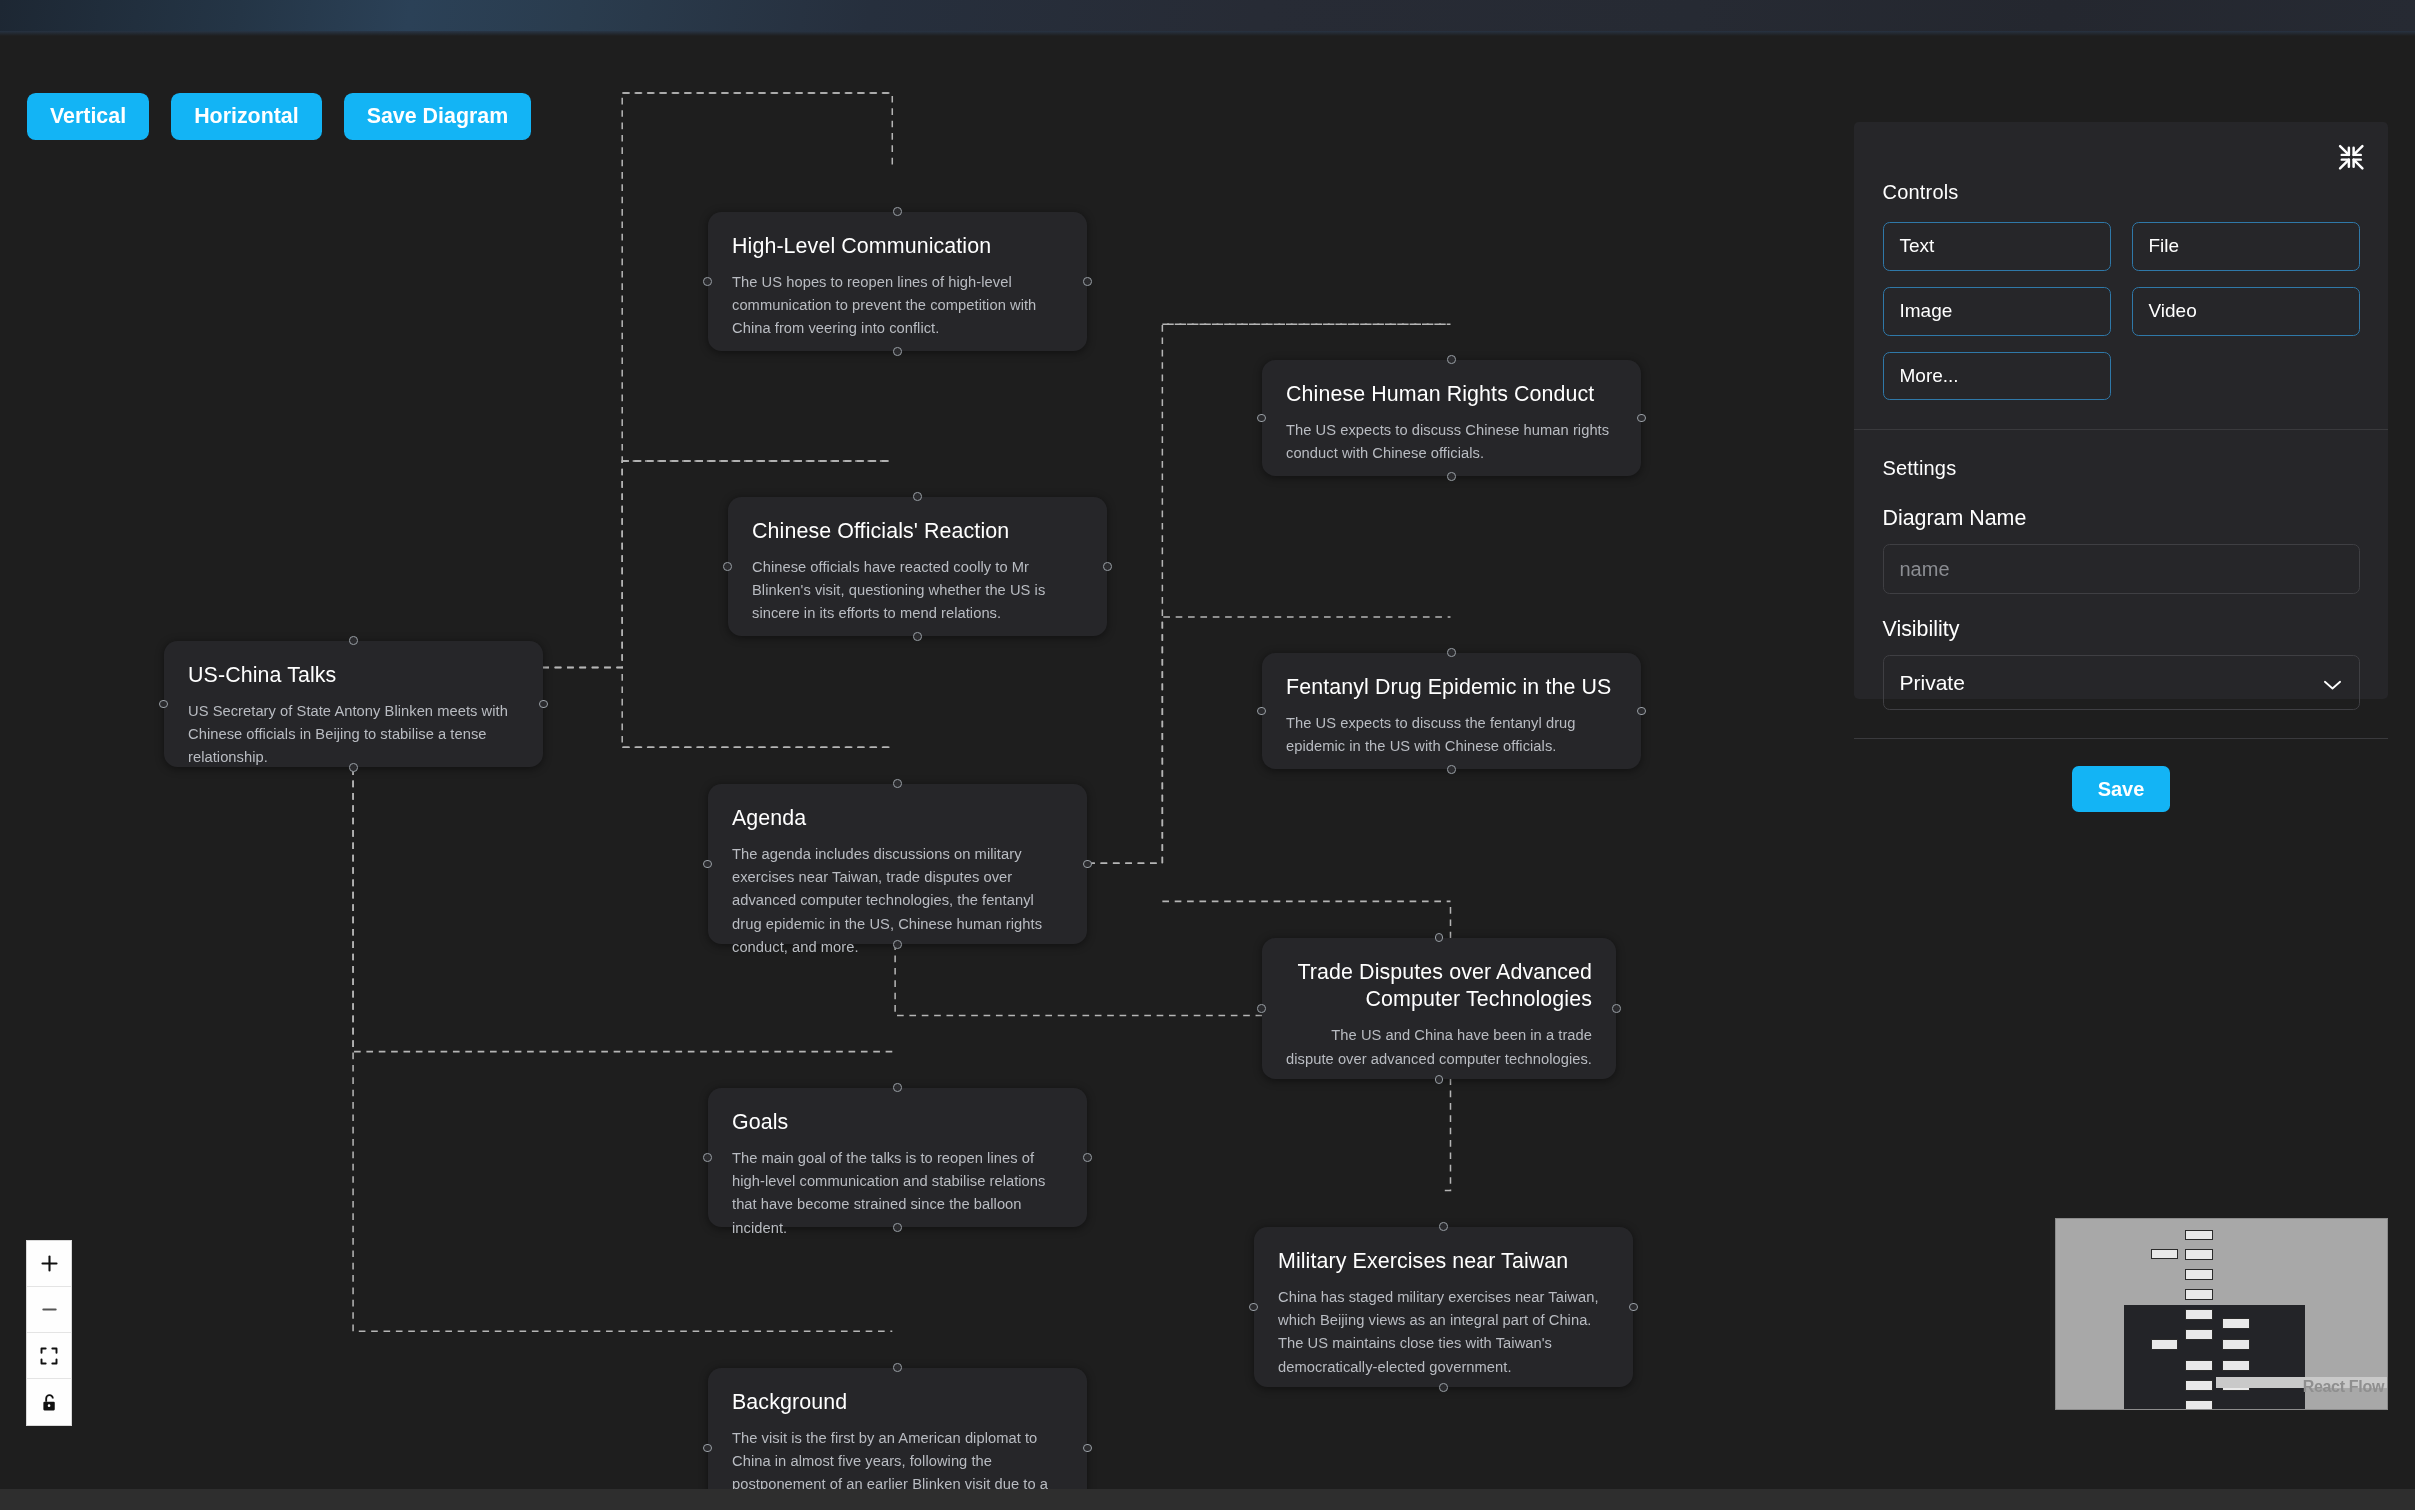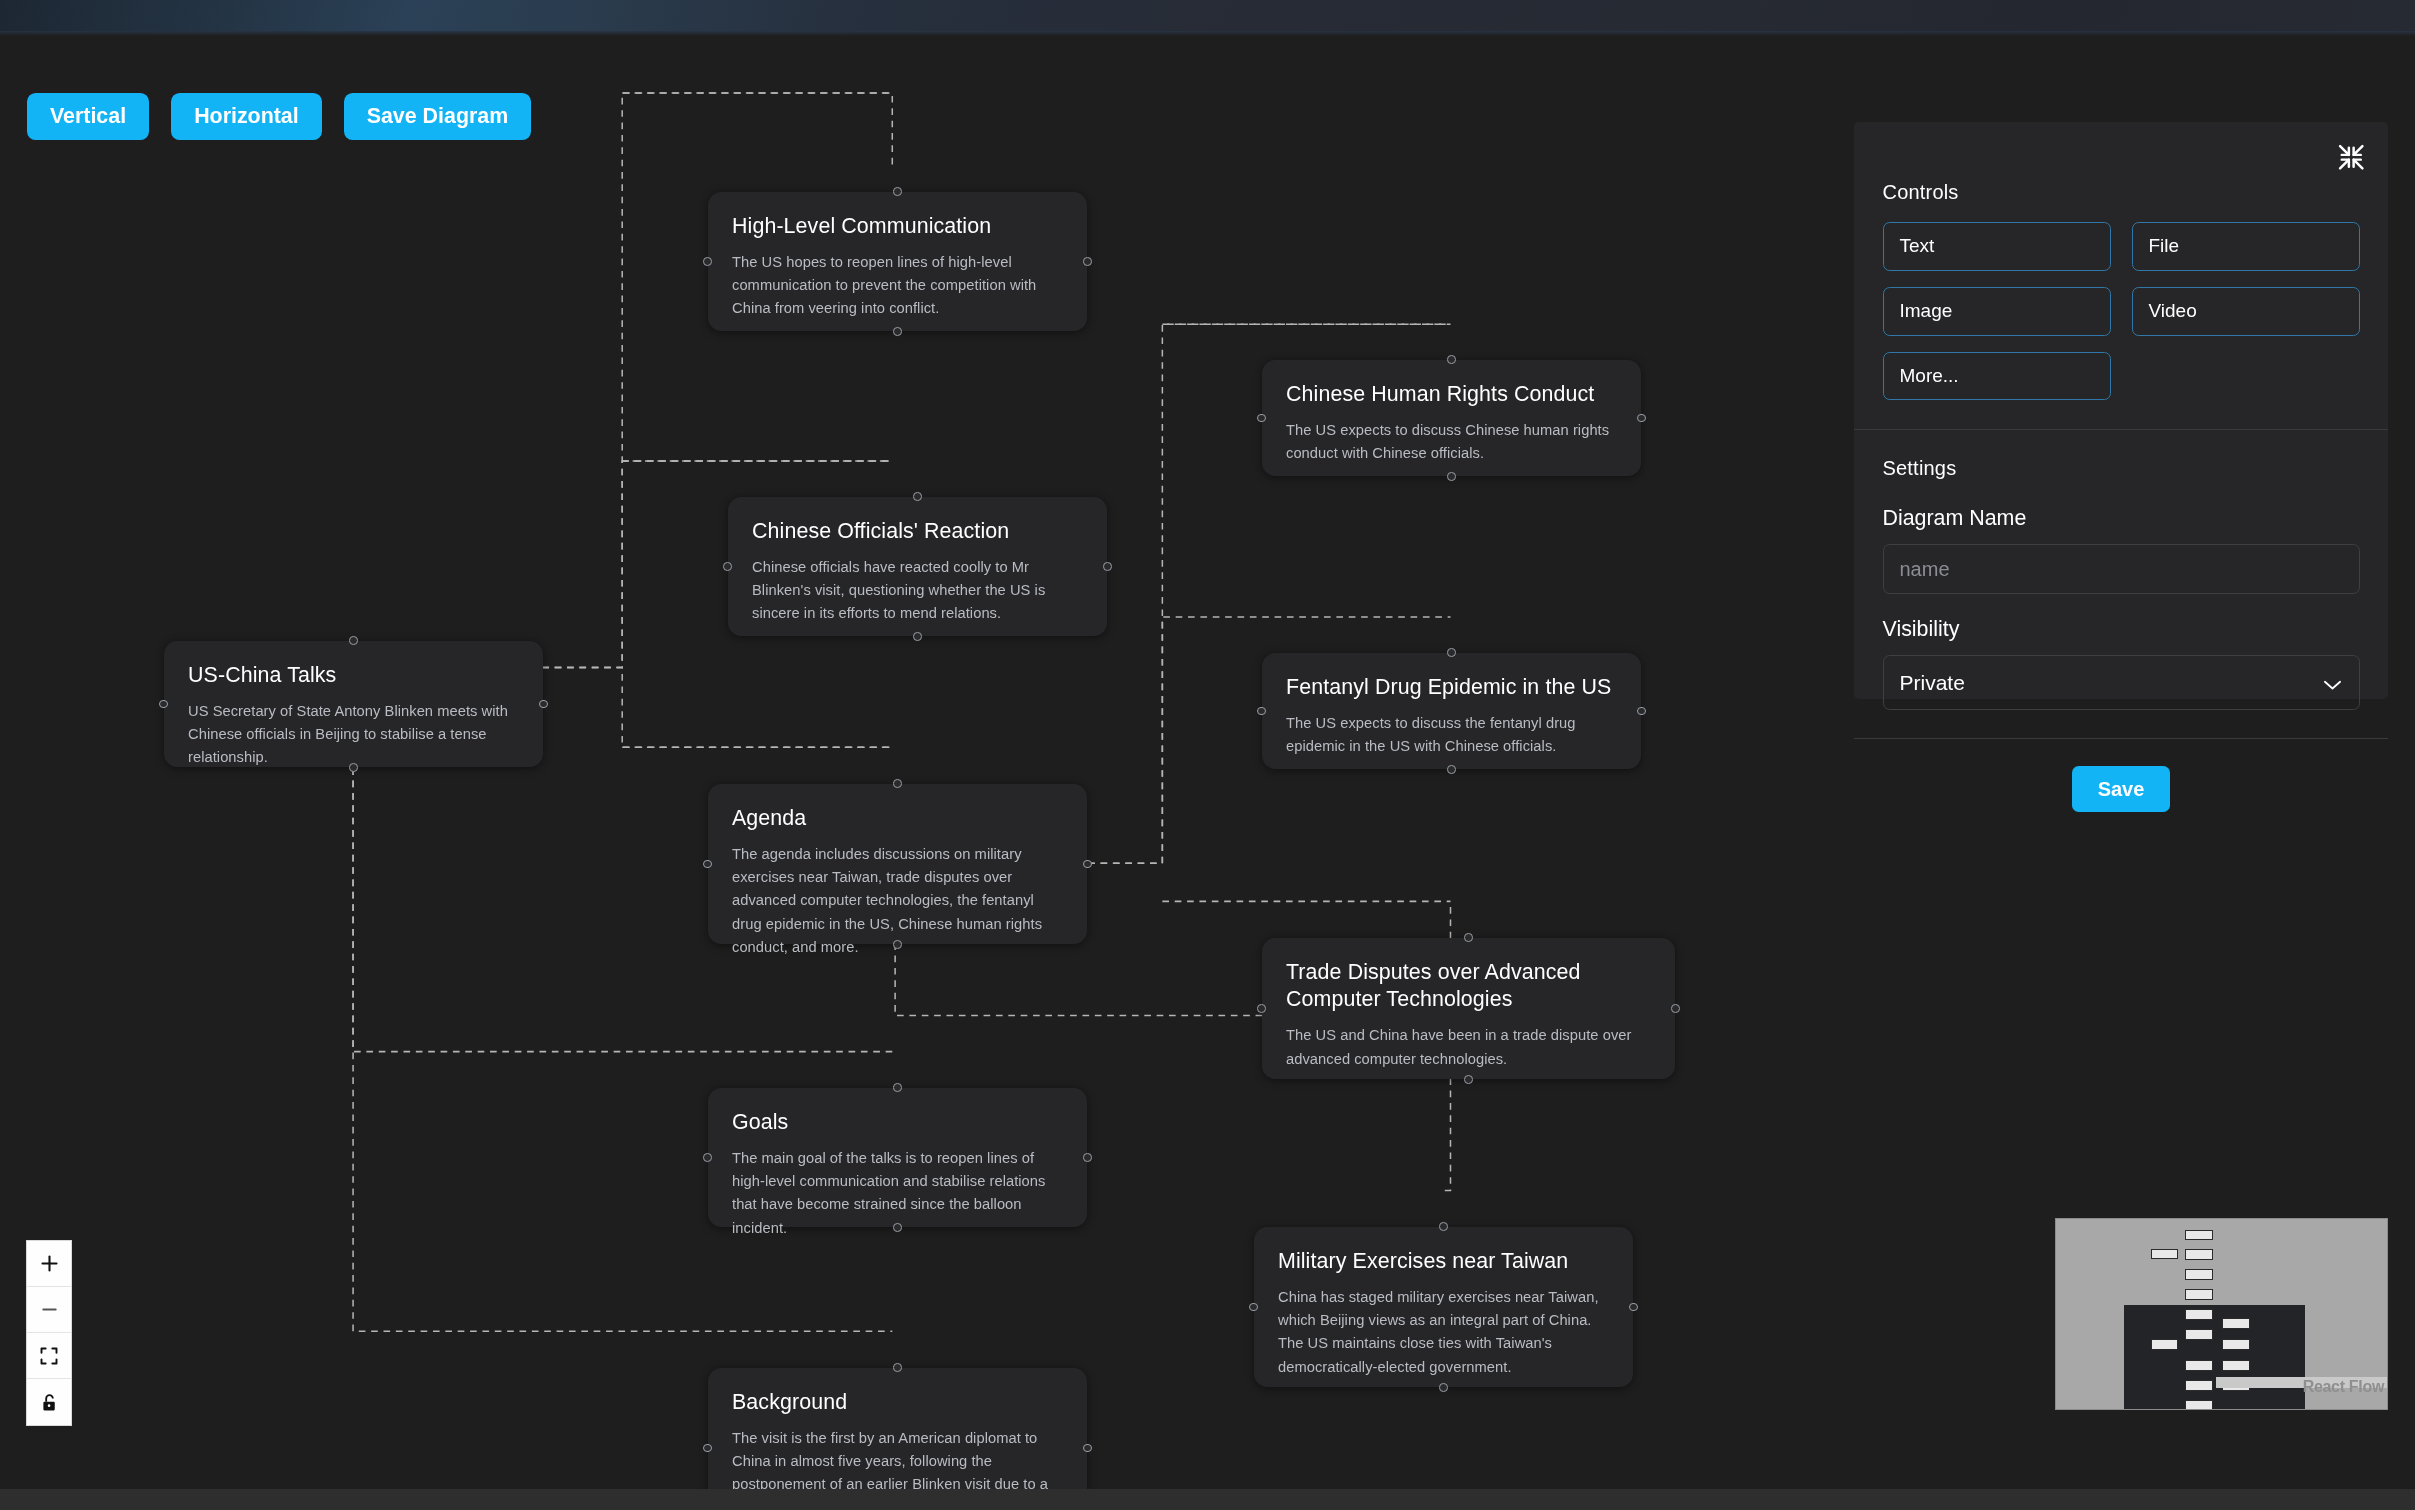--- a/index.html
+++ b/index.html
@@ -198,21 +198,21 @@
 
     <div class="node" style="left: 164px; top: 605px; width: 379px; height: 126px;">
       <div class="h t"></div>
       <div class="h b"></div>
       <div class="h l"></div>
       <div class="h r"></div>
       <div class="node-title">US-China Talks</div>
       <div class="node-desc">US Secretary of State Antony Blinken meets with Chinese officials in Beijing to stabilise a tense relationship.</div>
     </div>
 
-    <div class="node" style="left: 708px; top: 156px; width: 379px; height: 139px;">
+    <div class="node" style="left: 708px; top: 176px; width: 379px; height: 139px;">
       <div class="h t"></div>
       <div class="h b"></div>
       <div class="h l"></div>
       <div class="h r"></div>
       <div class="node-title">High-Level Communication</div>
       <div class="node-desc">The US hopes to reopen lines of high-level communication to prevent the competition with China from veering into conflict.</div>
     </div>
 
     <div class="node" style="left: 1262px; top: 324px; width: 379px; height: 116px;">
       <div class="h t"></div>
@@ -243,21 +243,21 @@
 
     <div class="node" style="left: 708px; top: 748px; width: 379px; height: 160px;">
       <div class="h t"></div>
       <div class="h b"></div>
       <div class="h l"></div>
       <div class="h r"></div>
       <div class="node-title">Agenda</div>
       <div class="node-desc">The agenda includes discussions on military exercises near Taiwan, trade disputes over advanced computer technologies, the fentanyl drug epidemic in the US, Chinese human rights conduct, and more.</div>
     </div>
 
-    <div class="node" style="left: 1262px; top: 902px; width: 413px; height: 141px;">
+    <div class="node" style="left: 1262px; top: 902px; width: 354px; height: 141px; text-align: right;">
       <div class="h t"></div>
       <div class="h b"></div>
       <div class="h l"></div>
       <div class="h r"></div>
       <div class="node-title">Trade Disputes over Advanced Computer Technologies</div>
       <div class="node-desc">The US and China have been in a trade dispute over advanced computer technologies.</div>
     </div>
 
     <div class="node" style="left: 708px; top: 1052px; width: 379px; height: 139px;">
       <div class="h t"></div>

